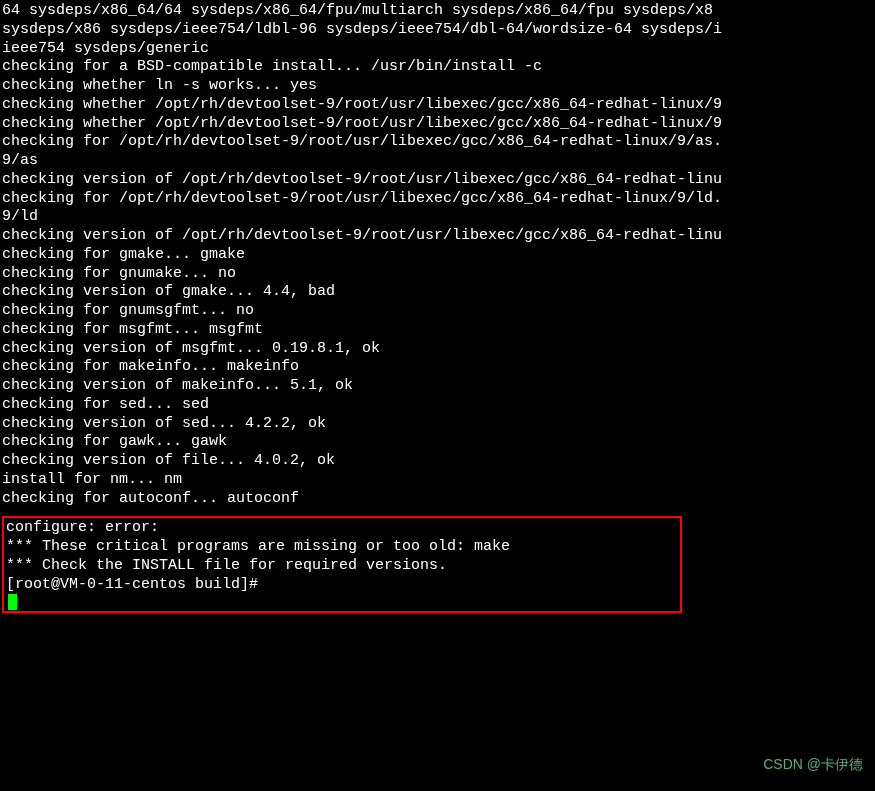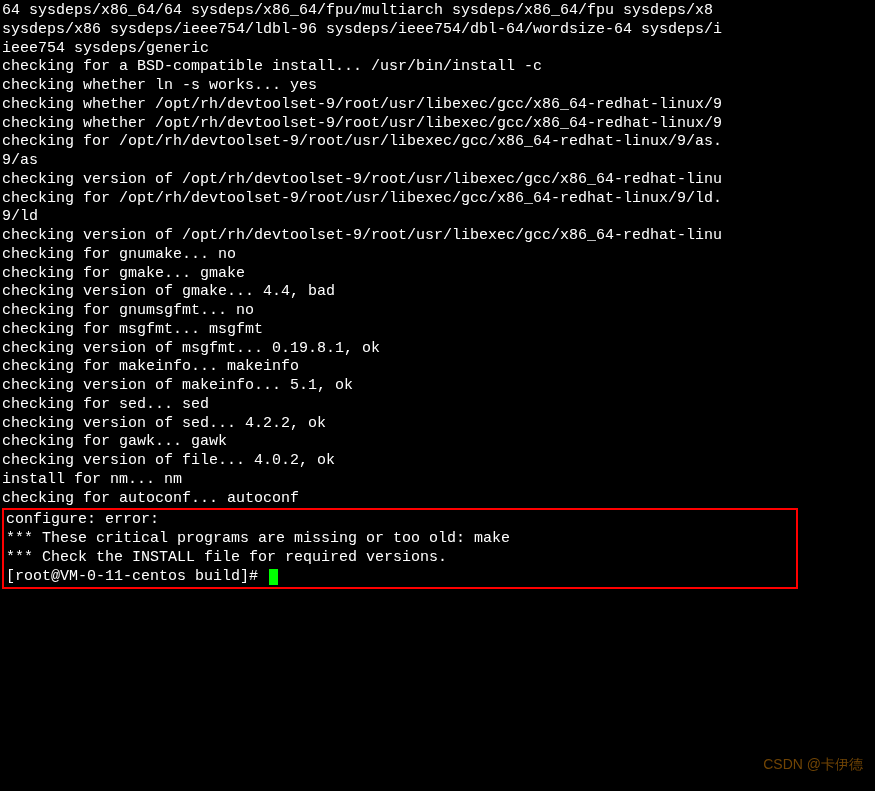--- a/index.html
+++ b/index.html
@@ -19,40 +19,40 @@
       padding: 2px 0 0 2px;
       position: relative;
     }
     .terminal-line {
       white-space: pre;
       overflow: hidden;
     }
     .error-box {
       border: 2px solid #ff0000;
       padding: 1px 2px;
-      margin-top: 0;
-      width: 796px;
+      margin-top: 8px;
+      width: 680px;
     }
     .prompt-line {
       white-space: pre;
       display: flex;
-      align-items: center;
+      flex-direction: column;
     }
     .cursor {
       display: inline-block;
       width: 9px;
       height: 16px;
       background: #00ff00;
       margin-left: 2px;
     }
     .watermark {
       position: absolute;
       bottom: 18px;
       right: 12px;
-      color: #a16207;
+      color: #86efac;
       font-size: 14px;
       font-family: Arial, sans-serif;
       opacity: 0.7;
     }
   </style>
 </head>
 <body>
 
 <div>
   <div class="terminal-line">64 sysdeps/x86_64/64 sysdeps/x86_64/fpu/multiarch sysdeps/x86_64/fpu sysdeps/x8</div>
@@ -61,22 +61,22 @@
   <div class="terminal-line">checking for a BSD-compatible install... /usr/bin/install -c</div>
   <div class="terminal-line">checking whether ln -s works... yes</div>
   <div class="terminal-line">checking whether /opt/rh/devtoolset-9/root/usr/libexec/gcc/x86_64-redhat-linux/9</div>
   <div class="terminal-line">checking whether /opt/rh/devtoolset-9/root/usr/libexec/gcc/x86_64-redhat-linux/9</div>
   <div class="terminal-line">checking for /opt/rh/devtoolset-9/root/usr/libexec/gcc/x86_64-redhat-linux/9/as.</div>
   <div class="terminal-line">9/as</div>
   <div class="terminal-line">checking version of /opt/rh/devtoolset-9/root/usr/libexec/gcc/x86_64-redhat-linu</div>
   <div class="terminal-line">checking for /opt/rh/devtoolset-9/root/usr/libexec/gcc/x86_64-redhat-linux/9/ld.</div>
   <div class="terminal-line">9/ld</div>
   <div class="terminal-line">checking version of /opt/rh/devtoolset-9/root/usr/libexec/gcc/x86_64-redhat-linu</div>
+  <div class="terminal-line">checking for gmake... gmake</div>
   <div class="terminal-line">checking for gnumake... no</div>
-  <div class="terminal-line">checking for gmake... gmake</div>
   <div class="terminal-line">checking version of gmake... 4.4, bad</div>
   <div class="terminal-line">checking for gnumsgfmt... no</div>
   <div class="terminal-line">checking for msgfmt... msgfmt</div>
   <div class="terminal-line">checking version of msgfmt... 0.19.8.1, ok</div>
   <div class="terminal-line">checking for makeinfo... makeinfo</div>
   <div class="terminal-line">checking version of makeinfo... 5.1, ok</div>
   <div class="terminal-line">checking for sed... sed</div>
   <div class="terminal-line">checking version of sed... 4.2.2, ok</div>
   <div class="terminal-line">checking for gawk... gawk</div>
   <div class="terminal-line">checking version of file... 4.0.2, ok</div>

